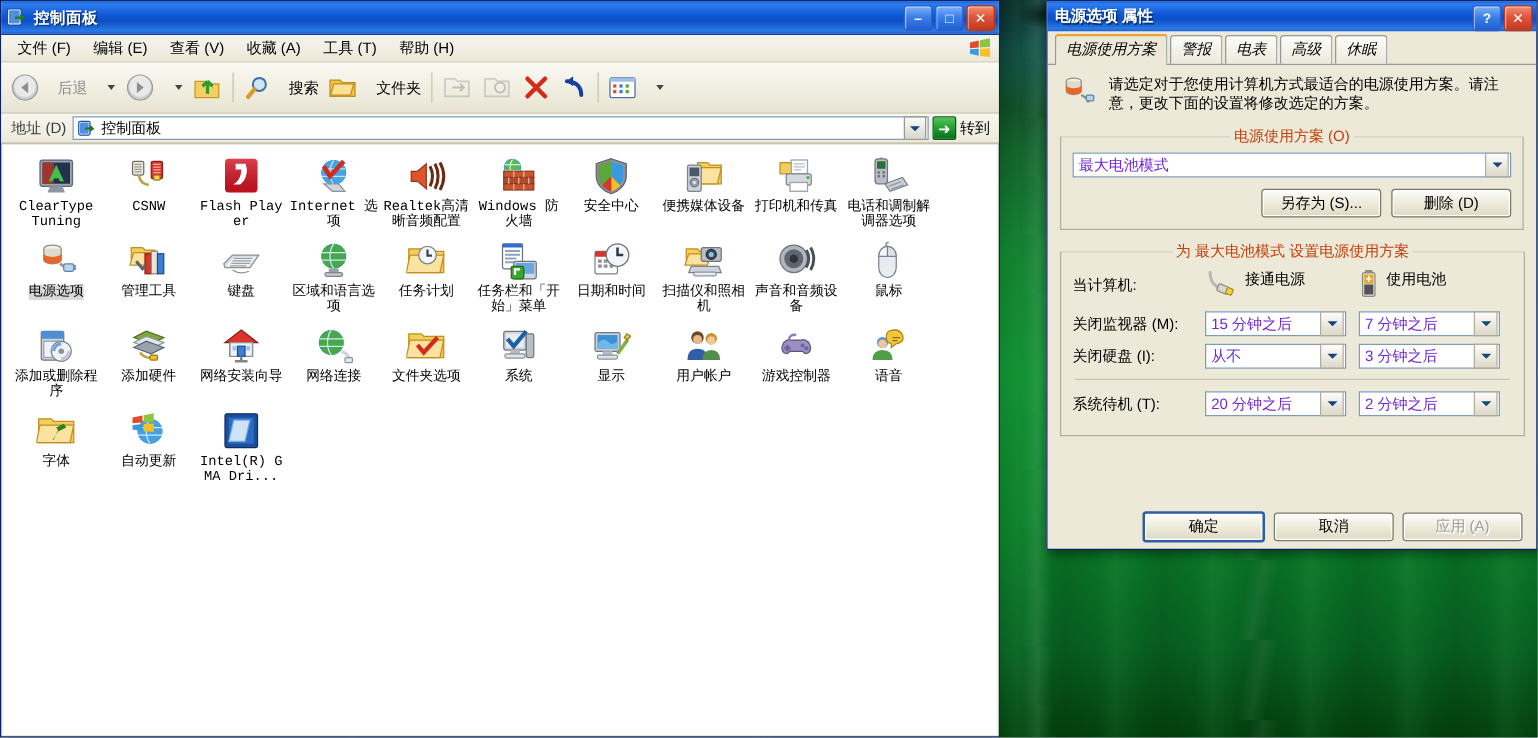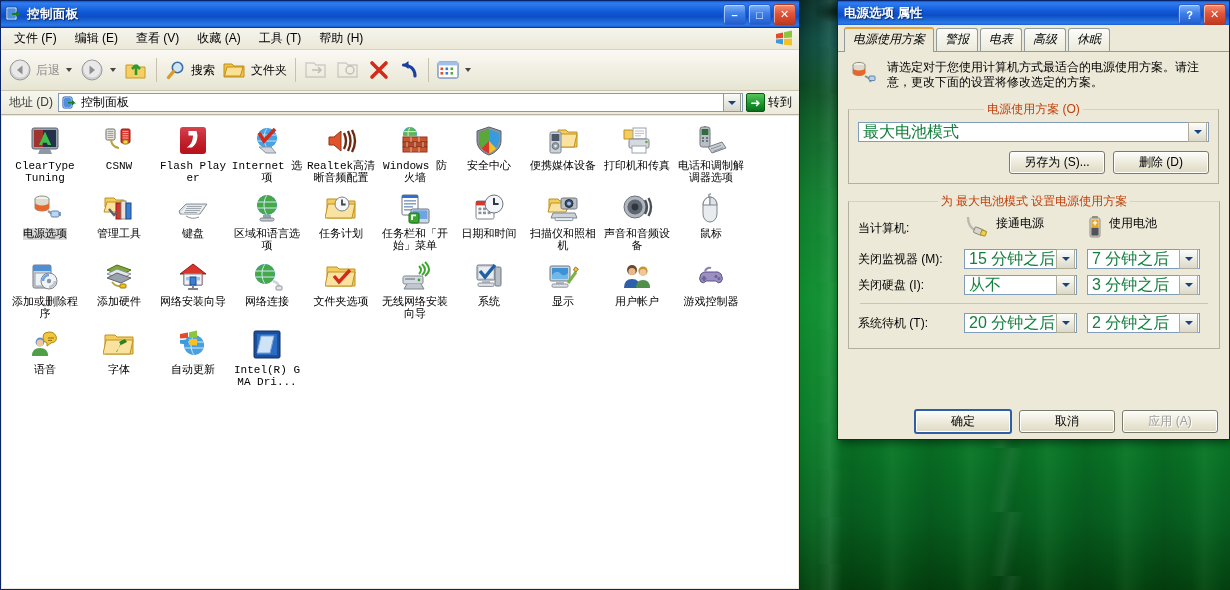--- a/index.html
+++ b/index.html
@@ -61,21 +61,21 @@
 
   .xp-menubar{height:21px;background:linear-gradient(to bottom,#f6f5ee,#ebe8d8);
     display:flex;align-items:center;padding:0 4px;position:relative;
     border-bottom:1px solid #d8d4c0;}
   .menu-item{padding:2px 9px;color:#000;font-size:12px;white-space:nowrap;}
   .flaglogo{position:absolute;right:5px;top:2px;width:20px;height:17px;}
 
   .xp-toolbar{height:40px;
     background:linear-gradient(to bottom,#faf9f4 0%,#f1efe2 50%,#e7e4d2 100%);
     display:flex;align-items:center;padding:0 3px;border-bottom:1px solid #c8c4b0;}
-  .tb{display:flex;align-items:center;height:34px;padding:0 4px;border-radius:3px;gap:4px;}
+  .tb{display:flex;align-items:center;height:34px;padding:0 4px;border-radius:3px;gap:14px;}
   .tb.dis{opacity:.38;}
   .tb-lbl{font-size:12px;color:#000;}
   .tb-sep{width:1px;height:24px;background:#c6c2ae;margin:0 4px;}
   .tb-caret{width:0;height:0;border-left:3.5px solid transparent;border-right:3.5px solid transparent;
     border-top:4px solid #444;margin-left:2px;}
 
   .xp-addressbar{height:23px;display:flex;align-items:center;
     background:linear-gradient(to bottom,#f7f6ef,#eceada);
     border-bottom:1px solid #b9b5a0;padding:0 2px;}
   .addr-lbl{font-size:12px;color:#3b3b3b;padding:0 5px 0 6px;white-space:nowrap;}
@@ -120,21 +120,21 @@
     border-top:2px solid #e8a33d;font-weight:normal;}
 
   .dlg-body{padding:8px 10px 0 10px;}
   .intro{display:flex;gap:9px;align-items:flex-start;margin-bottom:10px;}
   .intro-txt{font-size:12px;line-height:15px;color:#000;}
 
   fieldset.gb{border:1px solid #b4b0a0;border-top:1px solid #d6d2c2;margin:0 0 9px 0;padding:4px 9px 9px;}
   fieldset.gb legend{font-size:12px;color:#c2410c;padding:0 3px;text-align:center;}
   .combo{height:20px;background:#fff;border:1px solid #7f9db9;display:flex;align-items:center;
     box-sizing:border-box;}
-  .combo .v{flex:1;font-size:16px;padding-left:4px;color:#15803d;white-space:nowrap;overflow:hidden;}
+  .combo .v{flex:1;font-size:12px;padding-left:4px;color:#6d28d9;white-space:nowrap;overflow:hidden;}
   .combo .arrow{width:17px;height:18px;margin:0 1px 0 0;
     background:linear-gradient(to bottom,#fdfdfc,#dcd9c8);border:1px solid #b0ac9a;
     display:flex;align-items:center;justify-content:center;}
   .chev{width:0;height:0;border-left:4px solid transparent;border-right:4px solid transparent;
     border-top:4px solid #16457e;}
   .btnrow{display:flex;justify-content:flex-end;gap:8px;margin-top:9px;}
   .xbtn{min-width:78px;height:21px;font-size:12px;padding:0 8px;
     background:linear-gradient(to bottom,#fdfdfb,#ece9d8 55%,#ddd9c5);
     border:1px solid #7b7b6b;border-radius:3px;color:#000;
     display:flex;align-items:center;justify-content:center;box-shadow:inset 0 0 0 1px #fff;}
@@ -581,32 +581,20 @@
               </svg></span>
             <span class="cplabel">网络连接</span>
           </div>
           <div class="cpitem">
             <span class="icoslot"><svg width="32" height="32" viewBox="0 0 32 32">
                 <path d="M2 6 h10 l2 2 h16 v17 h-28z" fill="#f3cd5d" stroke="#c0911d"></path>
                 <path d="M3 11 h27 l-3 14 h-27z" fill="#fae3a0" stroke="#c0911d"></path>
                 <path d="M9 15 l5 6 l11 -12" stroke="#d42a1a" stroke-width="3.4" fill="none"></path>
               </svg></span>
             <span class="cplabel">文件夹选项</span>
-          </div>
-          <div class="cpitem">
-            <span class="icoslot"><svg width="32" height="32" viewBox="0 0 32 32">
-                <rect x="4" y="15" width="20" height="8" rx="1.6" fill="#d5dae1" stroke="#7d848d"></rect>
-                <rect x="6" y="17" width="10" height="2" fill="#9aa0a8"></rect>
-                <circle cx="20" cy="19" r="1.4" fill="#3aa82e"></circle>
-                <path d="M20 13 q4 -4 0 -8" stroke="#3aa82e" stroke-width="2" fill="none"></path>
-                <path d="M23 14 q6 -5 0 -11" stroke="#3aa82e" stroke-width="2" fill="none"></path>
-                <path d="M26 15 q8 -6 0 -14" stroke="#3aa82e" stroke-width="2" fill="none"></path>
-                <path d="M8 23 l-3 5 h20 l-3 -5" fill="#c1c7cf" stroke="#7d848d"></path>
-              </svg></span>
-            <span class="cplabel">无线网络安装向导</span>
           </div>
           <div class="cpitem">
             <span class="icoslot"><svg width="32" height="32" viewBox="0 0 32 32">
                 <rect x="4" y="4" width="18" height="15" rx="1.4" fill="#cdd3db" stroke="#70767e"></rect>
                 <rect x="6" y="6" width="14" height="11" fill="#e9edf2"></rect>
                 <path d="M7 10 l5 6 l10 -12" stroke="#1f5fa8" stroke-width="3.4" fill="none"></path>
                 <path d="M9 19 h8 v3 h-8z" fill="#b5bcc4"></path>
                 <rect x="5" y="22" width="16" height="3.4" rx="1.2" fill="#dfe3e8" stroke="#8b929b"></rect>
                 <rect x="22" y="6" width="6" height="19" rx="1.4" fill="#b8bec6" stroke="#70767e"></rect>
               </svg></span>

